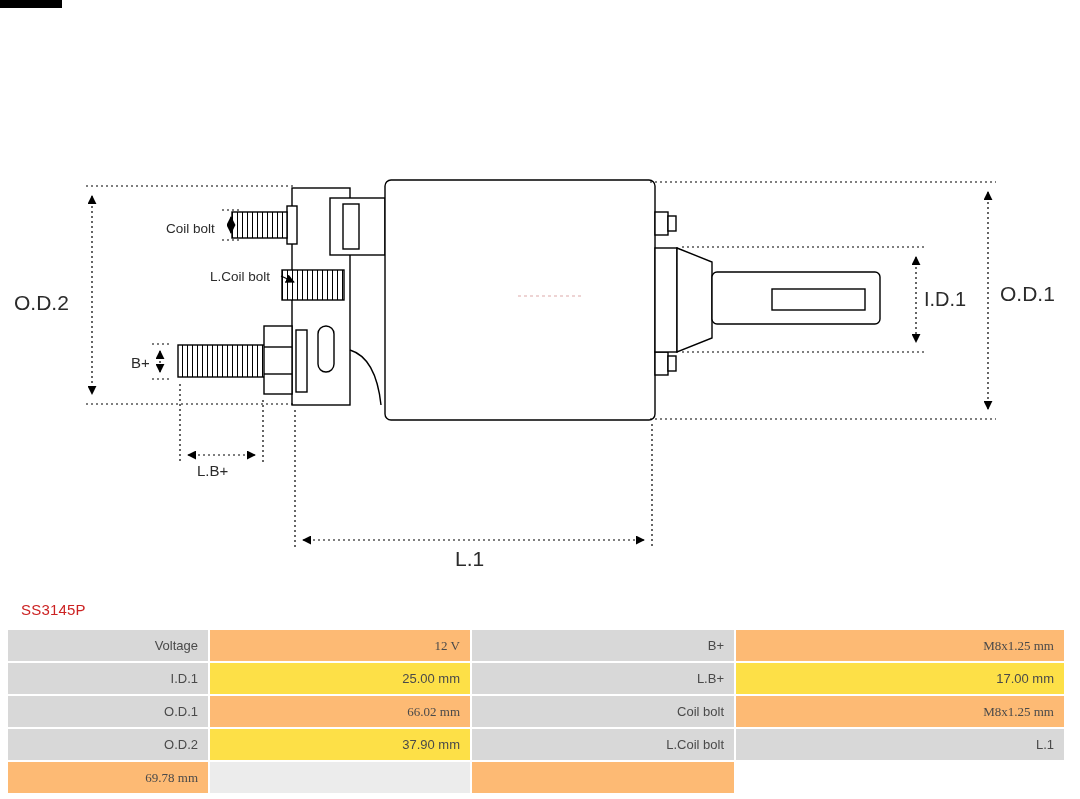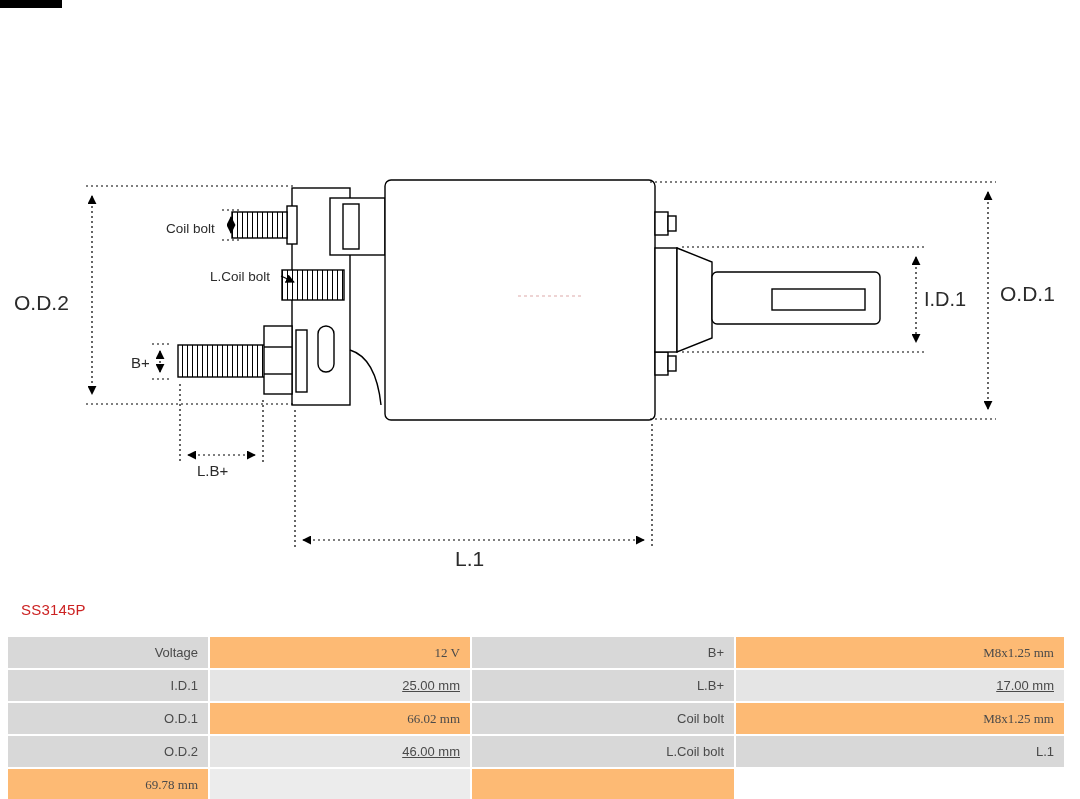--- a/index.html
+++ b/index.html
@@ -1,24 +1,24 @@
 <!DOCTYPE html>
 <html><head>
 <meta charset="utf-8">
 <style>
   html,body{margin:0;padding:0;background:#fff;font-family:"Liberation Sans",sans-serif;}
   #page{position:relative;width:1080px;height:799px;background:#fff;overflow:hidden;}
   #logo-strip{position:absolute;left:0;top:0;width:62px;height:8px;background:#000;}
   #diagram{position:absolute;left:0;top:0;}
   #part-number{position:absolute;left:10px;top:601px;font-size:15px;color:#cc2222;letter-spacing:0.2px;margin-left:11px;}
-  #spec-table{position:absolute;left:8px;top:630px;width:1050px;display:grid;grid-template-columns:200px 260px 262px 328px;grid-auto-rows:31px;gap:2px;background:#fff;margin-top:7px;}
+  #spec-table{position:absolute;left:8px;top:630px;width:1050px;display:grid;grid-template-columns:200px 260px 262px 328px;grid-auto-rows:31px;gap:2px;background:#fff;}
   .cell{font-size:13px;color:#4a4a4a;line-height:31px;text-align:right;padding-right:10px;box-sizing:border-box;overflow:hidden;white-space:nowrap;}
   .lbl{background:#d8d8d8;}
   .val-a{background:#fdba74;font-family:Liberation Serif, serif;}
-  .val-b{background:#e5e5e5;text-decoration:underline;}
+  .val-b{background:#fde047;}
   .lbl-empty{background:#ececec;}
   svg text{fill:#2b2b2b;}
   .dimtext{font-size:21px;}
   .dimtext-mid{font-size:20px;}
   .dimtext-sm{font-size:15px;}
   .dimtext-xs{font-size:13.5px;}
 </style>
 </head>
 <body>
 
@@ -130,21 +130,21 @@
     <div class="cell val-b">25.00 mm</div>
     <div class="cell lbl">L.B+</div>
     <div class="cell val-b">17.00 mm</div>
 
     <div class="cell lbl">O.D.1</div>
     <div class="cell val-a">66.02 mm</div>
     <div class="cell lbl">Coil bolt</div>
     <div class="cell val-a">M8x1.25 mm</div>
 
     <div class="cell lbl">O.D.2</div>
-    <div class="cell val-b">46.00 mm</div>
+    <div class="cell val-b">37.90 mm</div>
     <div class="cell lbl">L.Coil bolt</div>
 
     <div class="cell lbl">L.1</div>
     <div class="cell val-a">69.78 mm</div>
     <div class="cell lbl-empty"></div>
     <div class="cell val-a"></div>
   </div>
 
 </div>
 

